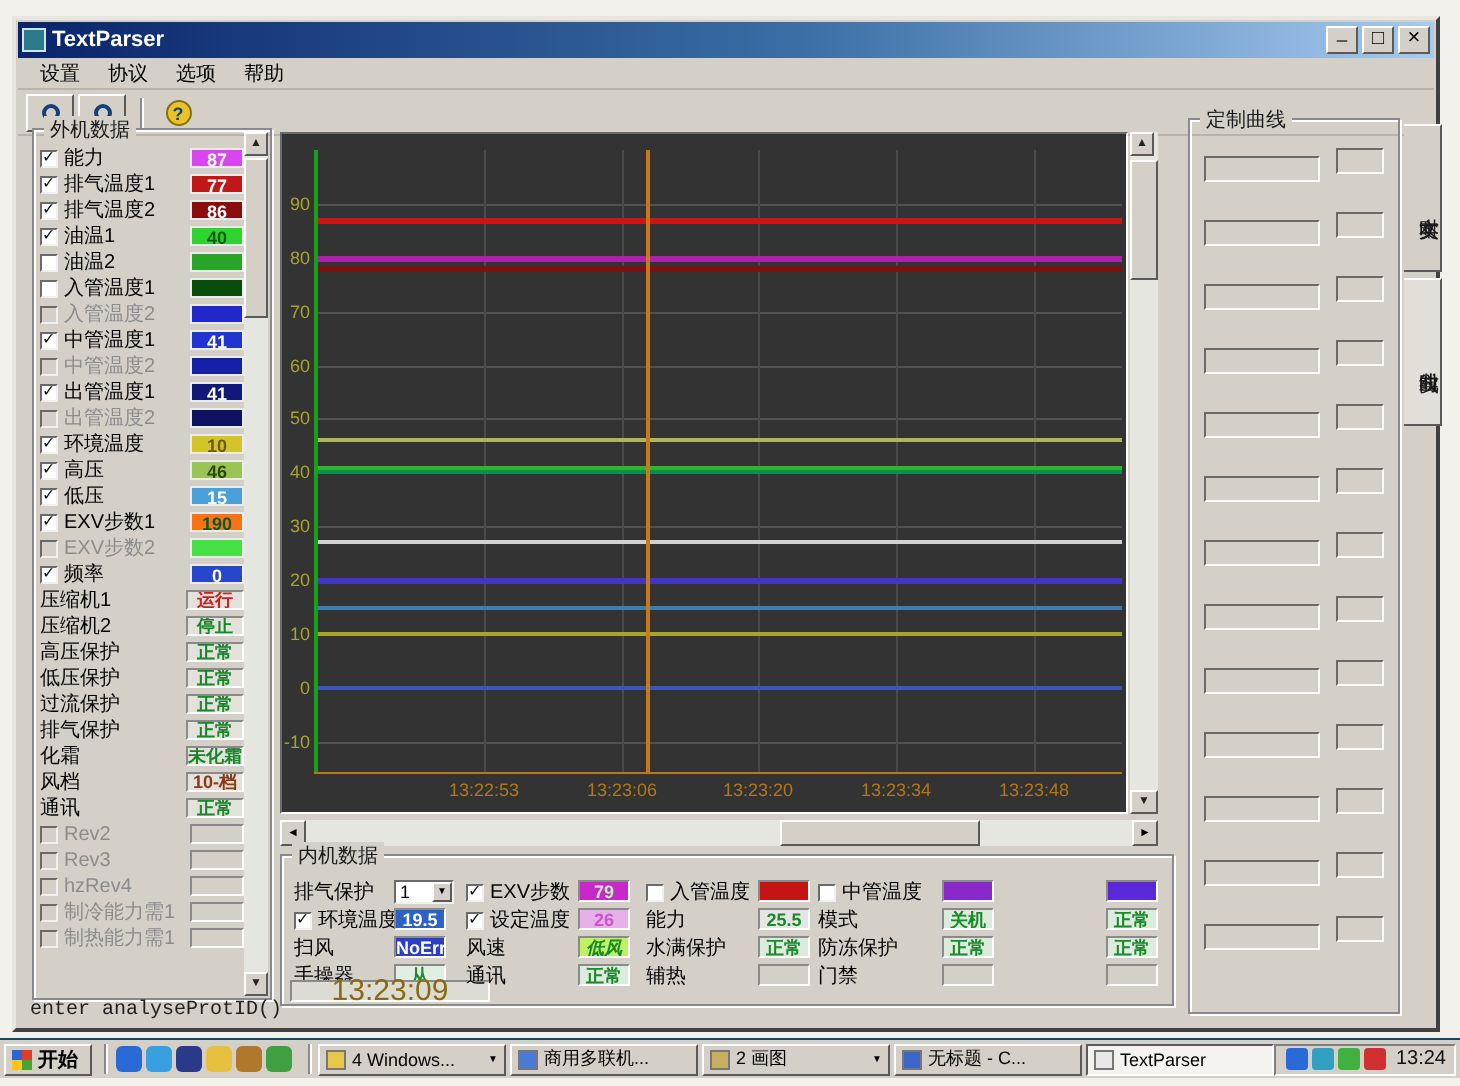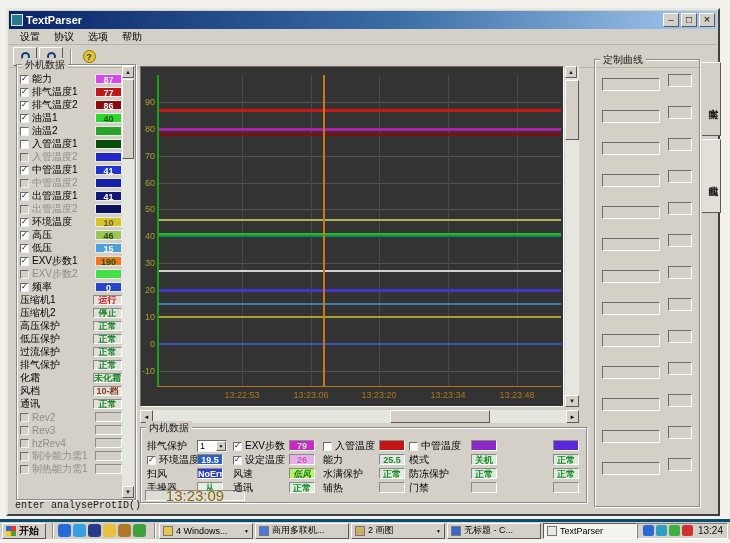--- a/index.html
+++ b/index.html
@@ -92,21 +92,21 @@
 
   
   .side-tabs { position:absolute; left:694px; top:52px; width:19px; }
   .vtab { width:19px; height:74px; margin-bottom:3px; background:#d4d0c8; border:1px solid; border-color:#ffffff #5a5a5a #5a5a5a #ffffff; border-left:none; writing-mode:vertical-rl; text-align:center; font-size:10px; color:#1a1a1a; padding-top:4px; }
   .vtab.active { background:#e2dfd8; }
 
   
   .statusbar { position:absolute; left:2px; bottom:1px; width:710px; height:13px; font-size:10px; color:#202020; padding-left:5px; font-family:"Liberation Mono","DejaVu Sans Mono",monospace; }
 
   
-  .taskbar { position:absolute; left:0; top:519px; width:730px; height:20px; background:#d4d0c8; border-top:3px solid #0c4a6e; display:flex; align-items:center; padding:1px 2px; }
+  .taskbar { position:absolute; left:0; top:519px; width:730px; height:20px; background:#d4d0c8; border-top:1px solid #0c4a6e; display:flex; align-items:center; padding:1px 2px; }
   .start-btn { height:16px; padding:0 6px 0 3px; display:flex; align-items:center; font-weight:bold; font-size:10px; margin-right:3px; flex:none; }
   .winlogo { width:10px; height:10px; margin-right:3px; background:conic-gradient(#e23a2a 0 25%, #4aa32a 25% 50%, #ffc51e 50% 75%, #2a66d8 75%); }
   .quicklaunch { display:flex; align-items:center; margin-right:4px; flex:none; }
   .ql-icon { width:13px; height:13px; margin:0 1px; border-radius:3px; }
   .tb-sep { width:2px; height:15px; margin:0 3px; border-left:1px solid #8a8a8a; border-right:1px solid #ffffff; }
   .task-btn { height:16px; width:94px; margin-right:2px; display:flex; align-items:center; padding:0 3px; font-size:9px; white-space:nowrap; overflow:hidden; flex:none; }
   .task-btn.active { border-color:#5a5a5a #ffffff #ffffff #5a5a5a; background:#f4f3ef; }
   .task-icon { width:10px; height:10px; margin-right:3px; flex:none; border:1px solid #777; }
   .task-drop { display:none; margin-left:auto; font-size:5px; }
   .task-drop.show { display:inline-block; }

